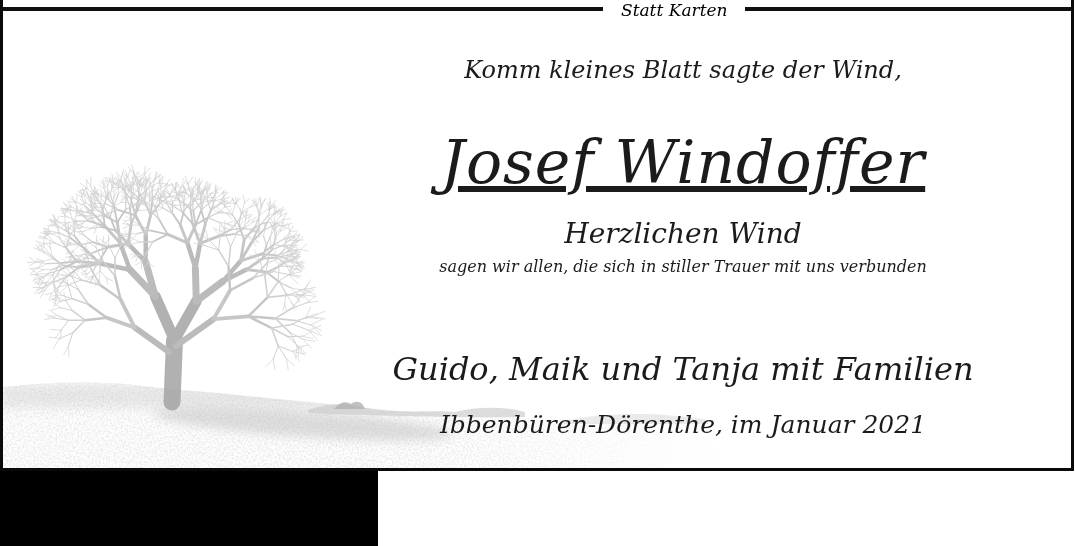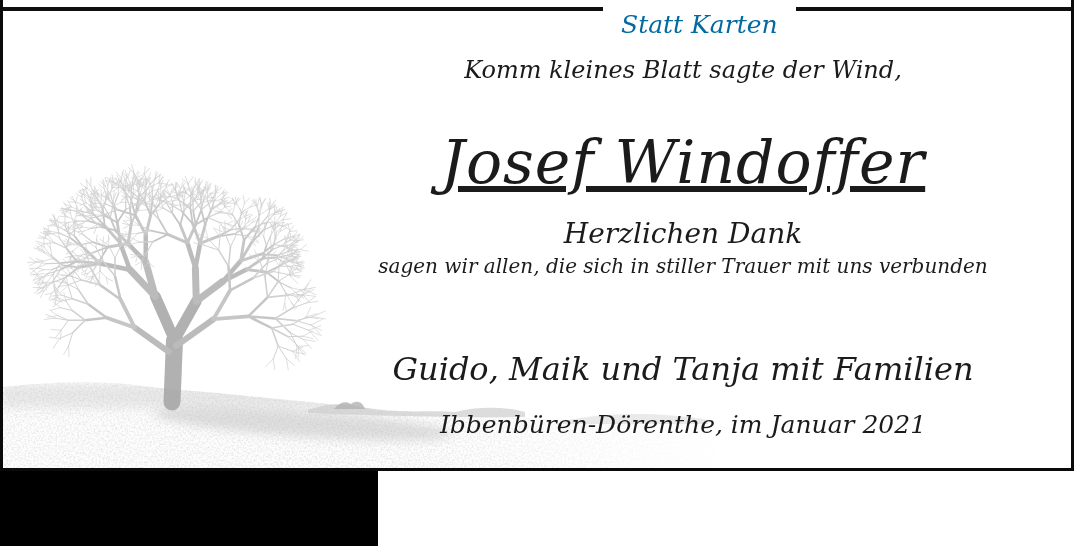--- a/index.html
+++ b/index.html
@@ -25,34 +25,34 @@
   }
   .topline{
     position:absolute;left:0;top:0;right:0;
     display:flex;align-items:flex-start;
     z-index:3;
   }
   .rule{height:4px;background:#0f0f0f;margin-top:7px;}
   .rule-left{width:600px;}
   .rule-right{flex:1;}
   .toplabel{
-    font-style:italic;font-size:25px;line-height:1.1;
-    color:#0369a1;padding:0 18px;margin-top:11px;
+    font-style:italic;font-size:17px;line-height:1.1;
+    color:#000000;padding:0 18px;margin-top:1px;
     white-space:nowrap;
   }
   .col{
     position:absolute;left:288px;top:0;width:784px;height:332px;
     text-align:center;color:#1b1b1b;font-style:italic;
     z-index:2;
   }
   .col > div{position:absolute;left:0;width:100%;}
   .poem{top:56px;font-size:24px;line-height:28px;}
   .name{top:128px;font-size:60px;line-height:1.15;letter-spacing:1px;text-decoration:underline;}
   .dank{top:217px;font-size:28px;line-height:1.2;}
-  .bodytxt{top:252px;font-size:20px;line-height:29px;font-style:italic;}
+  .bodytxt{top:252px;font-size:16px;line-height:29px;font-style:italic;}
   .family{top:350px;font-size:32px;line-height:1.2;}
   .place{top:410px;font-size:25px;line-height:1.2;}
   .redaction{
     position:absolute;left:0;top:471px;width:378px;height:75px;
     background:#000000;
   }
 </style>
 </head>
 <body>
 
@@ -120,21 +120,21 @@
       <div class="rule rule-left"></div>
       <div class="toplabel">Statt Karten</div>
       <div class="rule rule-right"></div>
     </div>
 
     <div class="col">
       <div class="poem">
         <div>Komm kleines Blatt sagte der Wind,</div>
       </div>
       <div class="name">Josef Windoffer</div>
-      <div class="dank">Herzlichen Dank</div>
+      <div class="dank">Herzlichen Wind</div>
       <div class="bodytxt">
         <div>sagen wir allen, die sich in stiller Trauer mit uns verbunden</div>
       </div>
       <div class="family">Guido, Maik und Tanja mit Familien</div>
       <div class="place">Ibbenbüren-Dörenthe, im Januar 2021</div>
     </div>
   </div>
 
   <div class="redaction"></div>
 </div>

